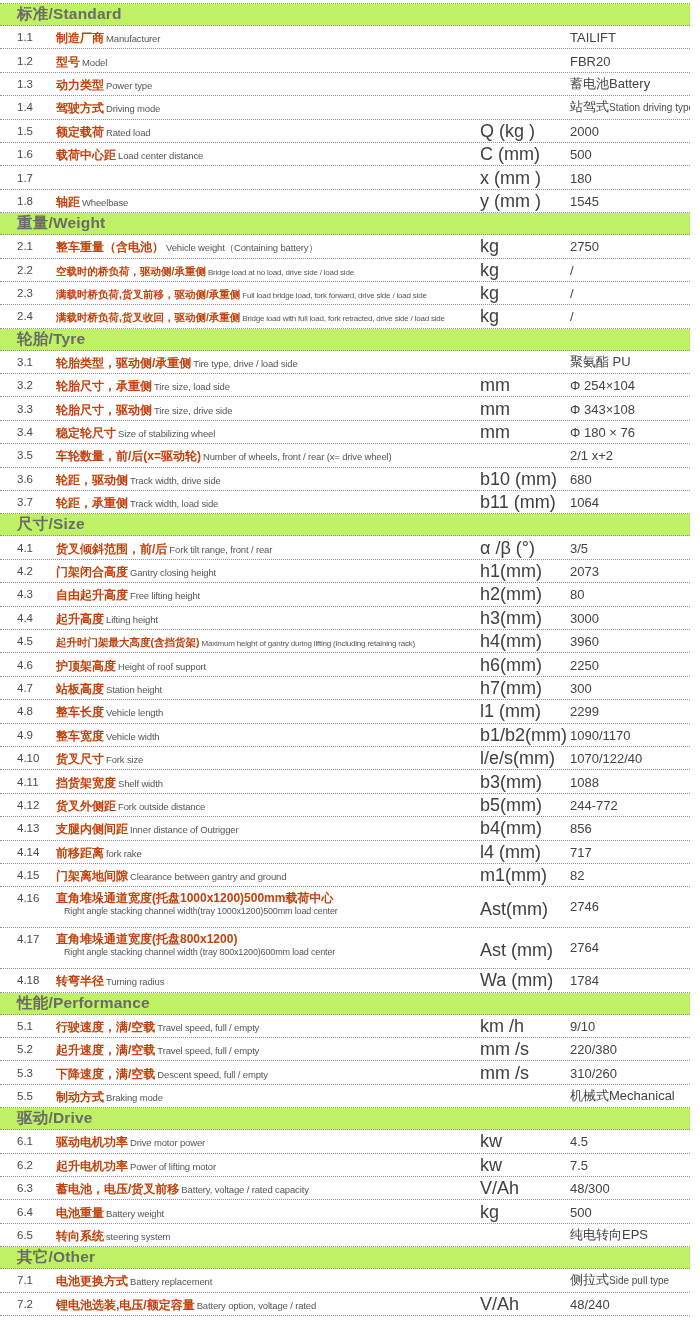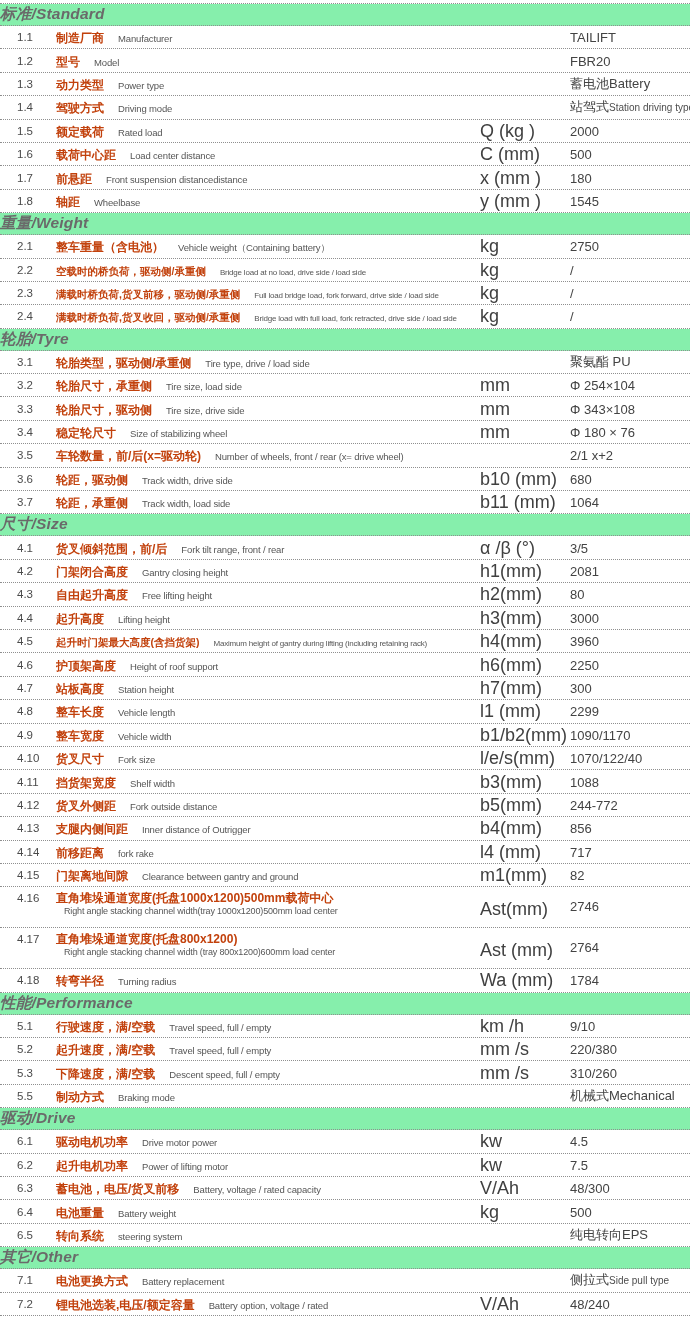--- a/index.html
+++ b/index.html
@@ -14,26 +14,26 @@
     font-family: "Liberation Sans", "DejaVu Sans", sans-serif;
     color: #4a4a4a;
   }
   .spec-table {
     width: 690px;
     margin-top: 3px;
     border-top: 1px dotted #8f8f8f;
   }
   .section-header {
     height: 22px;
-    background: #86efac;
+    background: #bef264;
     border-bottom: 1px dotted #8f8f8f;
     display: flex;
     align-items: center;
+    padding-left: 17px;
     box-sizing: border-box;
-    font-style: italic;
   }
   .section-title {
     font-size: 15.5px;
     font-weight: 600;
     color: #6a6a6a;
     letter-spacing: 0.2px;
     white-space: nowrap;
   }
   .row {
     position: relative;
@@ -64,21 +64,21 @@
   .cn {
     font-size: 12px;
     font-weight: 700;
     color: #c2410c;
   }
   .en {
     font-size: 9.5px;
     font-weight: 400;
     color: #565656;
     letter-spacing: -0.15px;
-    margin-left: 14px;
+    margin-left: 2px;
   }
   .cell-unit {
     position: absolute;
     left: 480px;
     width: 88px;
     top: 50%;
     transform: translateY(-50%);
     font-size: 18px;
     font-weight: 500;
     color: #404040;
@@ -187,23 +187,20 @@
       <span class="cn">载荷中心距</span><span class="en">Load center distance</span>
     </span>
     <span class="cell-unit">C (mm)</span>
     <span class="cell-value">
       <span class="val-main">500</span><span class="val-sub"></span>
     </span>
   </div>
 
   <div class="row">
     <span class="cell-no">1.7</span>
-    <span class="cell-label">
-      <span class="cn">前悬距</span><span class="en">Front suspension distancedistance</span>
-    </span>
     <span class="cell-unit">x (mm )</span>
     <span class="cell-value">
       <span class="val-main">180</span><span class="val-sub"></span>
     </span>
   </div>
 
   <div class="row">
     <span class="cell-no">1.8</span>
     <span class="cell-label">
       <span class="cn">轴距</span><span class="en">Wheelbase</span>
@@ -367,21 +364,21 @@
     </span>
   </div>
 
   <div class="row">
     <span class="cell-no">4.2</span>
     <span class="cell-label">
       <span class="cn">门架闭合高度</span><span class="en">Gantry closing height</span>
     </span>
     <span class="cell-unit">h1(mm)</span>
     <span class="cell-value">
-      <span class="val-main">2081</span><span class="val-sub"></span>
+      <span class="val-main">2073</span><span class="val-sub"></span>
     </span>
   </div>
 
   <div class="row">
     <span class="cell-no">4.3</span>
     <span class="cell-label">
       <span class="cn">自由起升高度</span><span class="en">Free lifting height</span>
     </span>
     <span class="cell-unit">h2(mm)</span>
     <span class="cell-value">

